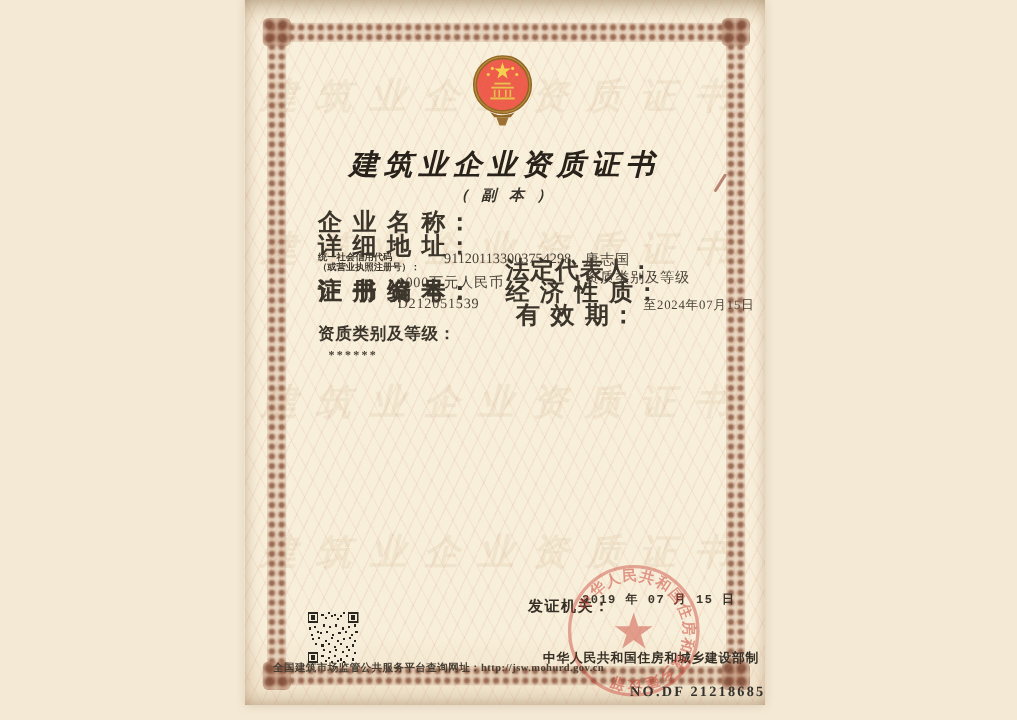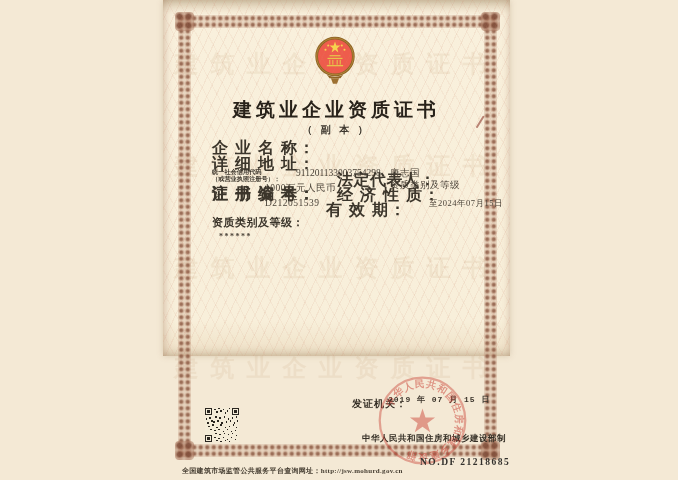--- a/index.html
+++ b/index.html
@@ -1,27 +1,27 @@
 <!DOCTYPE html>
 <html><head>
 <meta charset="utf-8">
 <style>
   html,body{margin:0;padding:0;}
   body{width:678px;height:480px;overflow:hidden;background:#f5ebd8;
        font-family:"Liberation Serif","DejaVu Serif",serif;}
   .stage{position:absolute;left:0;top:0;width:678px;height:480px;background:#f4e9d5;}
 
   
-  .paper{position:absolute;left:163px;top:0;width:347px;height:356px;
+  .paper{position:absolute;left:163px;top:0;width:347px;height:470px;
      background:linear-gradient(180deg,#efe2c9 0%,#f9f0dc 4%,#f8efda 90%,#eee0c6 100%);
      box-shadow:inset 0 10px 12px -7px rgba(120,95,60,.40),
                 inset 0 -8px 10px -6px rgba(120,95,60,.33),
                 inset 9px 0 10px -7px rgba(170,120,90,.30),
                 inset -7px 0 9px -6px rgba(170,120,90,.25),
-                0 0 6px rgba(140,110,70,.25);}
+                0 0 6px rgba(140,110,70,.25);font-style:italic;}
   .paper::before{content:"";position:absolute;inset:0;pointer-events:none;
      background:repeating-linear-gradient(115deg,rgba(210,150,125,.07) 0 1px,transparent 1px 8px),
                 repeating-linear-gradient(62deg,rgba(210,150,125,.05) 0 1px,transparent 1px 10px);}
   .wm{position:absolute;left:0;width:347px;text-align:center;white-space:nowrap;overflow:hidden;
       font-weight:bold;font-size:24px;letter-spacing:12px;color:rgba(176,128,78,.10);pointer-events:none;}
 
   
   .lace{position:absolute;
      background:radial-gradient(circle,rgba(140,90,68,.85) 1.2px,rgba(168,117,92,.45) 2.2px,rgba(190,148,122,.18) 3px,transparent 3.6px) 0 0/6.5px 6.5px,
         linear-gradient(rgba(178,130,105,.22),rgba(178,130,105,.22));
@@ -39,21 +39,21 @@
      font-weight:bold;font-size:10px;letter-spacing:3px;color:#38322a;}
   .lab{position:absolute;font-weight:bold;color:#3b352b;font-size:16px;letter-spacing:1.5px;white-space:nowrap;}
   .val{position:absolute;color:#4a4238;font-size:9.5px;white-space:nowrap;letter-spacing:.5px;}
   .lab2{font-size:6.2px;line-height:7px;letter-spacing:0;}
   .stars{font-size:8px;font-weight:bold;letter-spacing:1.5px;color:#4a4238;}
   .footer-bold{position:absolute;font-weight:bold;color:#352f26;white-space:nowrap;}
   .slash{position:absolute;left:473px;top:121px;width:14px;height:1.6px;
      background:rgba(150,72,60,.65);transform:rotate(-58deg);border-radius:1px;}
   .serial{position:absolute;left:420px;top:457px;font-family:Liberation Serif, serif;
      font-weight:bold;font-size:9.5px;letter-spacing:1.5px;color:#33312d;}
-  .urlline{position:absolute;left:182px;top:466px;font-weight:bold;font-size:7px;
+  .urlline{position:absolute;left:182px;top:440px;font-weight:bold;font-size:7px;
      letter-spacing:.3px;color:#473f33;white-space:nowrap;}
   .seal{position:absolute;left:376px;top:374px;width:93px;height:93px;opacity:.85;}
   .qr{position:absolute;left:205px;top:408px;width:34px;height:34px;}
   .emblem{position:absolute;left:313px;top:32px;width:44px;height:53px;}
 </style>
 </head>
 <body>
 
 <div class="stage">
   <div class="paper">
@@ -109,21 +109,21 @@
   <div class="lab" style="left:337px;top:170px;letter-spacing:.5px;">法定代表人：</div>
   <div class="val" style="left:390px;top:167px;">唐志国</div>
 
   <div class="lab" style="left:212px;top:184px;">注 册 资 本：</div>
   <div class="val" style="left:265px;top:182px;">1000万元人民币</div>
   <div class="lab" style="left:337px;top:185px;">经 济 性 质：</div>
   <div class="val" style="left:390px;top:179px;">资质类别及等级</div>
 
   <div class="lab" style="left:212px;top:184px;">证 书 编 号：</div>
   <div class="val" style="left:265px;top:198px;">D212051539</div>
-  <div class="lab" style="left:326px;top:200px;text-align:right;">有  效  期：</div>
+  <div class="lab" style="left:344px;top:200px;text-align:right;">有  效  期：</div>
   <div class="val" style="left:388px;top:198px;font-size:8.5px;margin-left:41px;">至2024年07月15日</div>
 
   <div class="lab" style="left:212px;top:215px;font-size:11px;letter-spacing:.5px;">资质类别及等级：</div>
   <div class="val stars" style="left:219px;top:232px;">******</div>
 
   <div class="footer-bold" style="left:352px;top:397px;font-size:10px;letter-spacing:1px;">发证机关：</div>
   <div class="footer-bold" style="left:388px;top:394px;font-size:8px;letter-spacing:1px;color:#3c352c;font-family:Liberation Mono, monospace;">2019 年 07 月 15 日</div>
   <div class="footer-bold" style="left:362px;top:433px;font-size:8.5px;letter-spacing:.5px;">中华人民共和国住房和城乡建设部制</div>
 
   <svg class="seal" viewBox="0 0 100 100">

